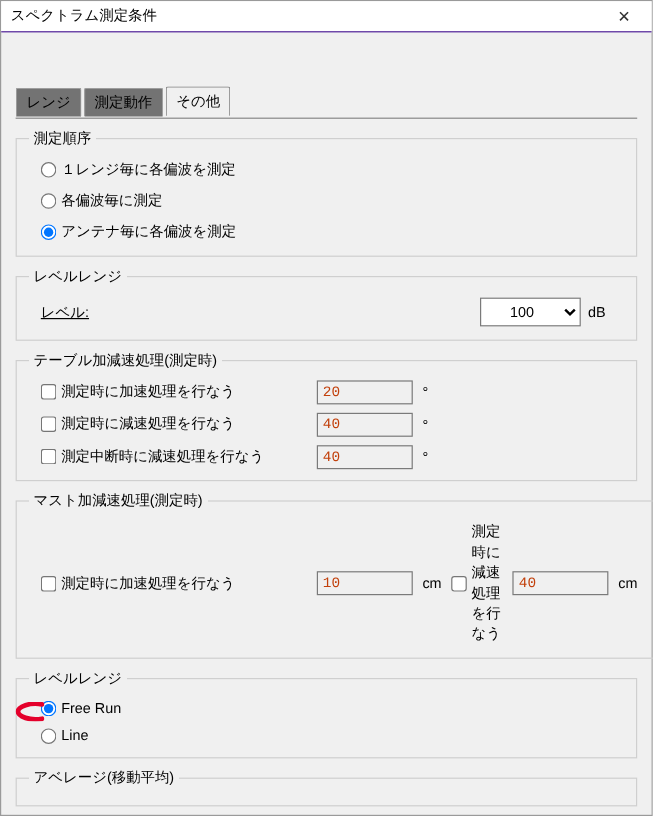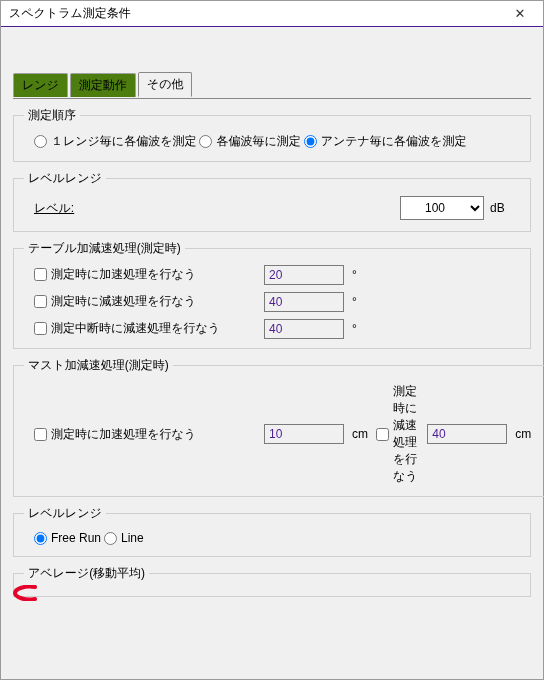--- a/index.html
+++ b/index.html
@@ -45,21 +45,21 @@
   .tabs {
     display: flex;
     align-items: flex-end;
     gap: 2px;
     margin-bottom: 2px;
   }
   .tab {
     padding: 3px 8px 3px 8px;
     border: 1px solid #a0a0a0;
     border-bottom: none;
-    background: #4d7c0f;
+    background: #737373;
     position: relative;
     top: 1px;
     border-top-left-radius: 2px;
     border-top-right-radius: 2px;
   }
   .tab.active {
     background: #f0f0f0;
     border: 1px solid #888;
     border-bottom: 1px solid #f0f0f0;
     z-index: 2;
@@ -92,21 +92,22 @@
   .textbox {
     height: 20px;
     border: 1px solid #7a7a7a;
     background: #fff;
     padding: 1px 4px;
     font-size: 12px;
     width: 80px;
   }
   .textbox.readonly {
     background: #f0f0f0;
-    color: #4c1d95;
+    color: #c2410c;
+    font-family: Liberation Mono, monospace;
   }
   .select {
     height: 24px;
     border: 1px solid #7a7a7a;
     background: #fff;
     font-size: 12px;
     width: 84px;
     padding: 0 20px;
   }
   .unit {
@@ -127,21 +128,21 @@
     align-items: center;
     gap: 8px;
   }
   .two-col {
     display: grid;
     grid-template-columns: 220px 1fr;
     align-items: center;
     row-gap: 4px;
     column-gap: 10px;
   }
-  .radio-stack { display: flex; flex-direction: row; gap: 3px; padding-left: 10px;}
+  .radio-stack { display: flex; flex-direction: column; gap: 3px; padding-left: 10px;}
   .indent { padding-left: 10px; }
   .red-mark {
     position: absolute;
     left: 12px;
     top: 584px;
     width: 24px;
     height: 16px;
     pointer-events: none;
   }
   .red-mark svg { width: 100%; height: 100%; }

